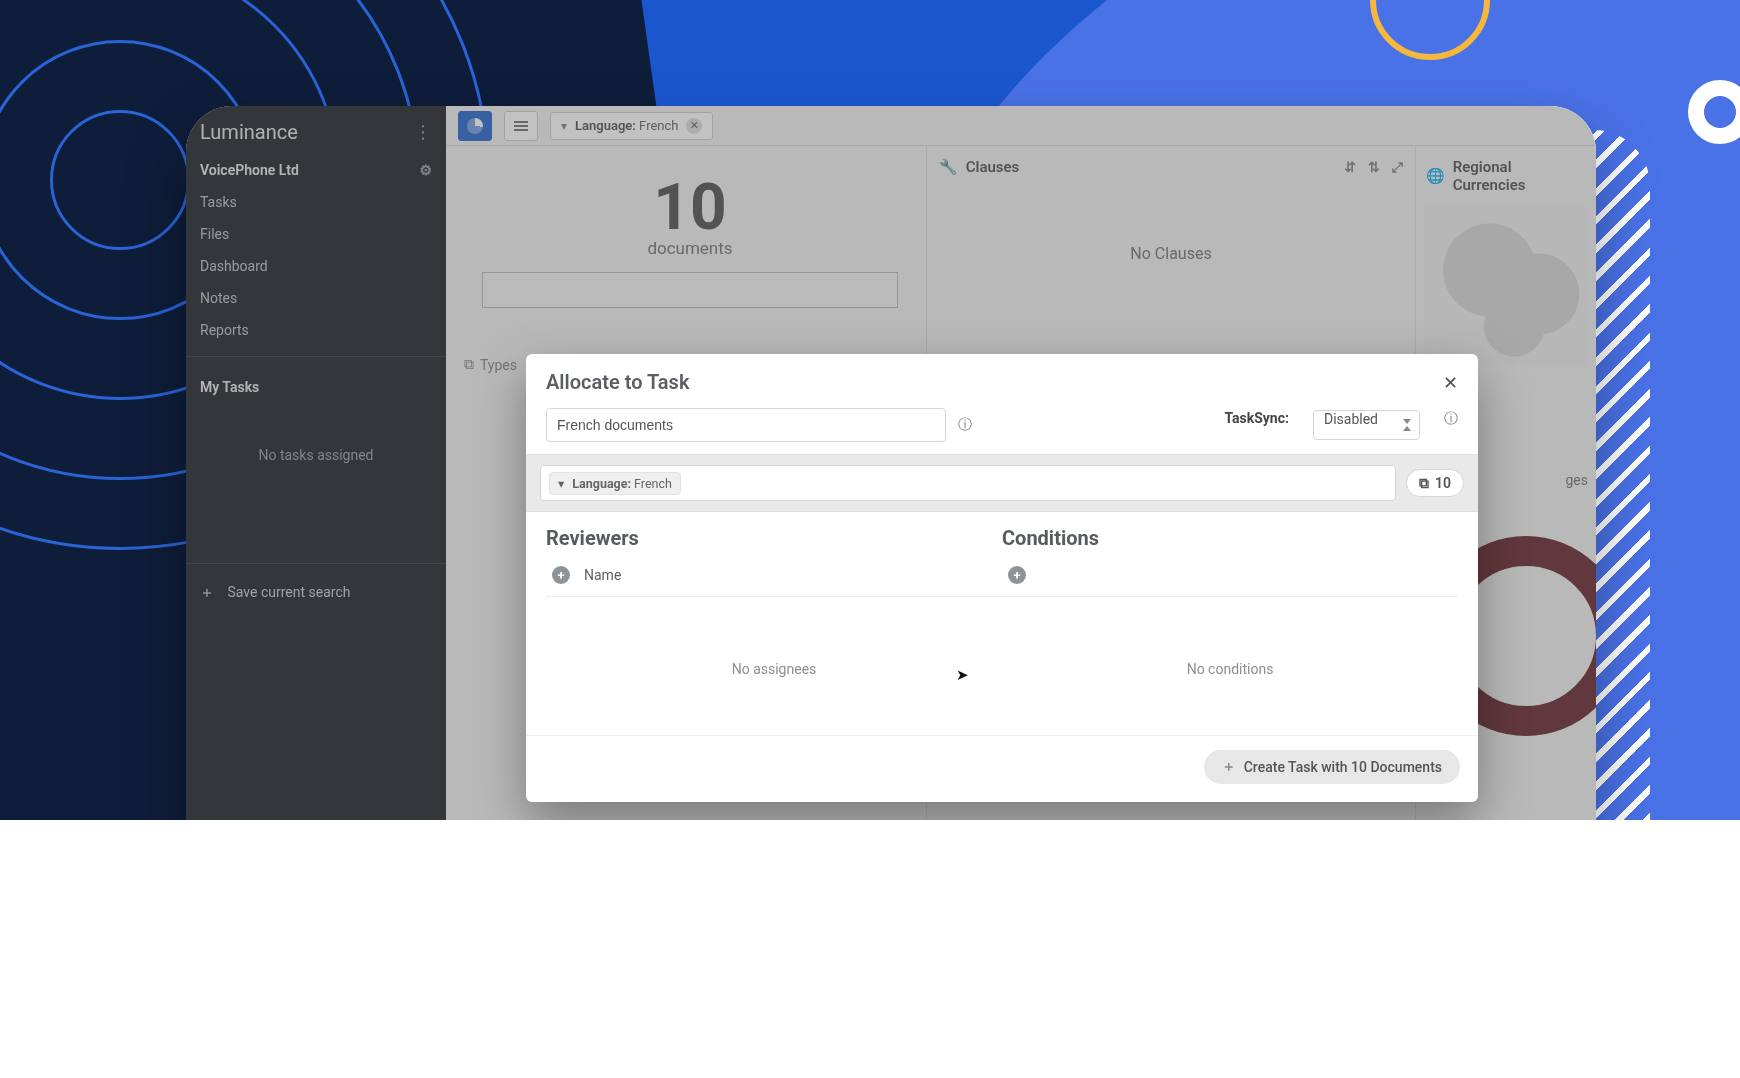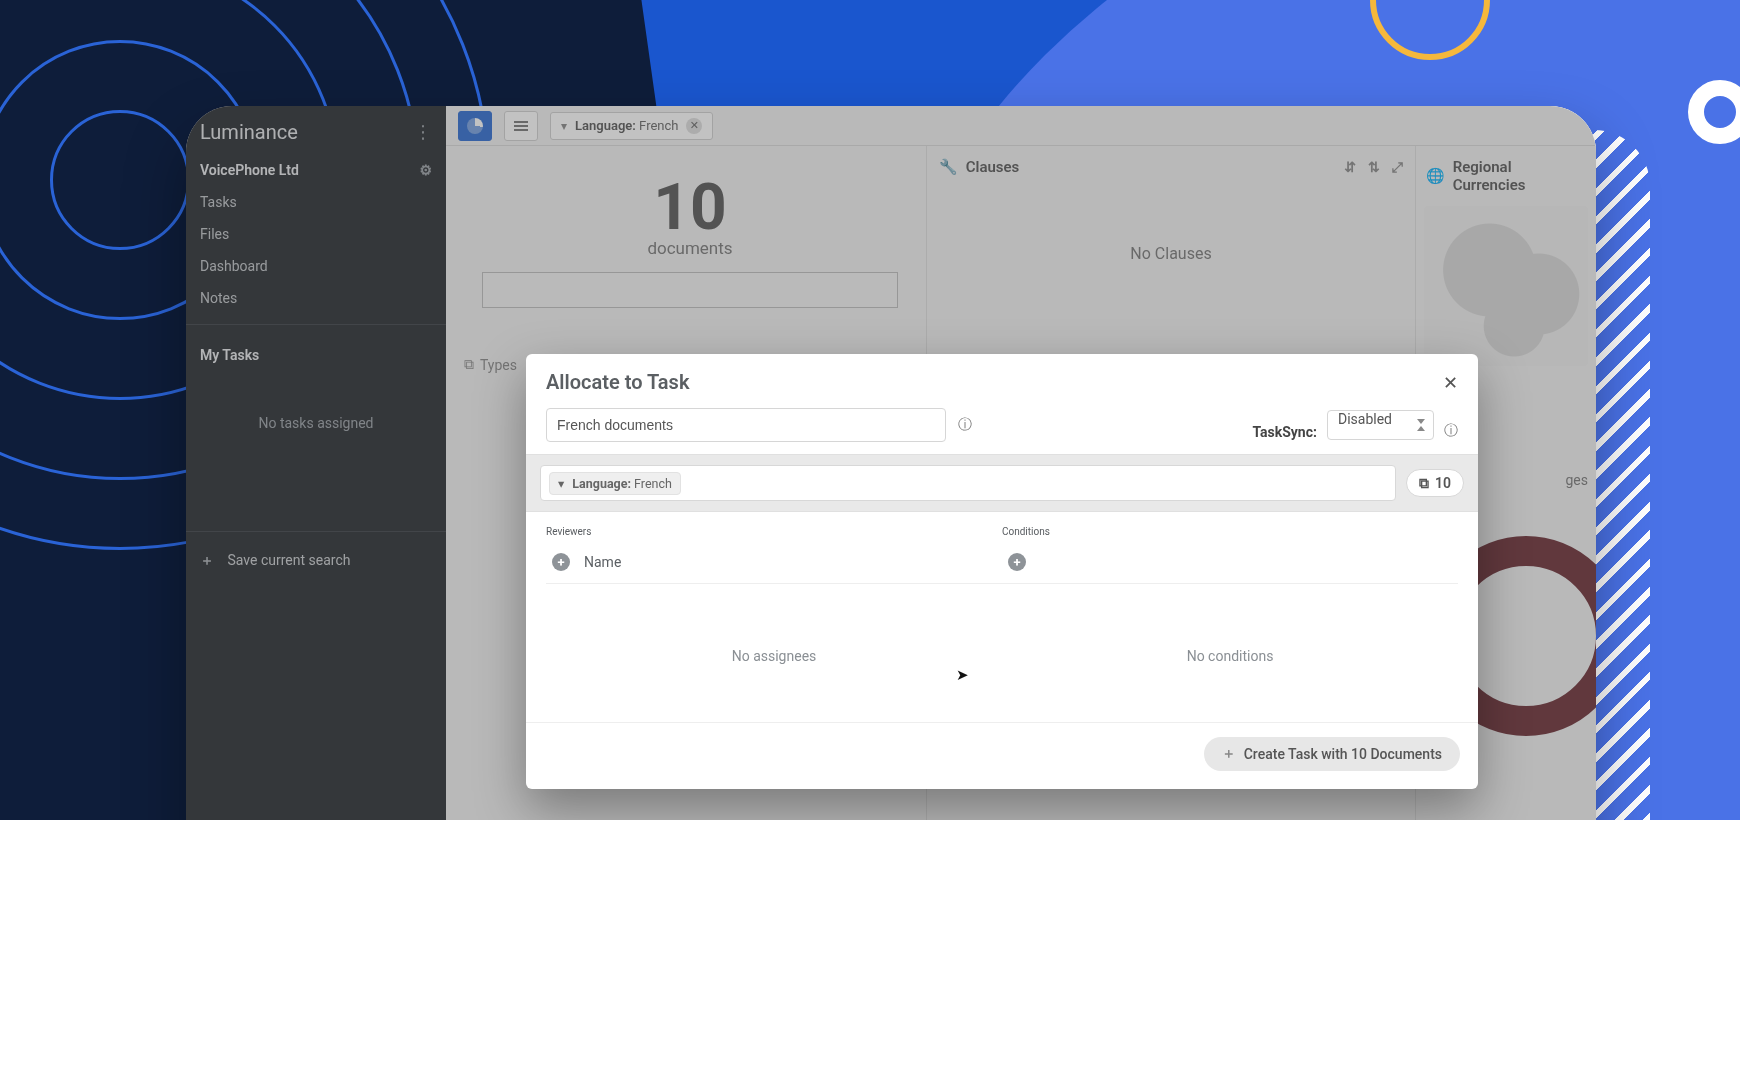--- a/index.html
+++ b/index.html
@@ -130,31 +130,31 @@
     position:absolute; left:340px; top:248px; width:952px; background:#fff;
     border-radius:6px; box-shadow:0 20px 50px rgba(0,0,0,.35);
     color:#444; font-size:14px;
   }
   .m-title{display:flex;align-items:center;justify-content:space-between;padding:16px 20px 6px 20px}
   .m-title h3{font-size:20px;font-weight:600;color:#5b5f63}
   .m-title .x{font-size:18px;color:#555;cursor:pointer}
   .m-row1{display:flex;align-items:center;gap:12px;padding:8px 20px 12px 20px}
   .m-row1 input{height:34px;width:400px;border:1px solid #d6d6d6;border-radius:4px;padding:0 10px;font-size:14px;color:#555}
   .m-row1 .info{color:#777}
-  .m-row1 .right{margin-left:auto;display:flex;align-items:flex-end;gap:10px}
+  .m-row1 .right{margin-left:auto;display:flex;align-items:flex-start;gap:24px}
   .m-row1 .sel{border:1px solid #d6d6d6;border-radius:4px;height:30px;padding:0 41px 0 10px;position:relative;color:#555;background:#fff}
   .m-row1 .sel::after{content:"";position:absolute;right:8px;top:8px;width:0;height:0;border-left:4px solid transparent;border-right:4px solid transparent;border-top:5px solid #888}
   .m-row1 .sel::before{content:"";position:absolute;right:8px;bottom:8px;width:0;height:0;border-left:4px solid transparent;border-right:4px solid transparent;border-bottom:5px solid #888}
   .m-filterbar{background:#e9e9e9;padding:10px 14px;display:flex;align-items:center;gap:10px;border-top:1px solid #e0e0e0;border-bottom:1px solid #e0e0e0}
   .m-filterbar .chip-outer{flex:1;display:flex;align-items:center;gap:10px;background:#fff;border:1px solid #d8d8d8;border-radius:4px;height:36px;padding:0 8px}
   .lang-chip{display:flex;align-items:center;gap:8px;background:#efefef;border:1px solid #e2e2e2;border-radius:4px;padding:3px 8px;font-size:12.5px;color:#666}
   .count-pill{display:flex;align-items:center;gap:6px;background:#fff;border:1px solid #d8d8d8;border-radius:14px;height:28px;padding:0 12px;color:#555;font-weight:600}
   .m-cols{display:flex;gap:0;padding:14px 20px 4px 20px}
   .m-col{flex:1}
-  .m-col h4{font-size:10px;font-weight:400;color:#585c60;margin-bottom:10px}
+  .m-col h4{font-size:20px;font-weight:700;color:#585c60;margin-bottom:10px}
   .m-col .line{display:flex;align-items:center;gap:14px;color:#5c6064;border-bottom:1px solid #eee;padding:6px 2px 12px 6px}
   .m-col .plus-circle{width:18px;height:18px;border-radius:50%;background:#8e9398;color:#fff;display:flex;align-items:center;justify-content:center;font-size:13px;font-weight:700;cursor:pointer}
   .m-col .empty{text-align:center;color:#8a8f94;margin:64px 0 54px 0}
   .m-footer{display:flex;justify-content:flex-end;padding:14px 18px 18px 18px;border-top:1px solid #eee}
   .create-btn{display:flex;align-items:center;gap:8px;background:#e7e7e7;border-radius:18px;height:34px;padding:0 18px;color:#555;font-weight:500;cursor:pointer}
   .create-btn .pl{font-weight:700;color:#888}
 
   .cursor{position:absolute;left:770px;top:560px;font-size:15px;color:#111;pointer-events:none}
 </style>
 </head>
@@ -182,20 +182,21 @@
         <div class="menu">⋮</div>
       </div>
       <div class="sb-proj">
         <span>VoicePhone Ltd</span>
         <span class="gear">⚙</span>
       </div>
       <div class="sb-item">Tasks</div>
       <div class="sb-item">Files</div>
       <div class="sb-item">Dashboard</div>
       <div class="sb-item">Notes</div>
+      <div class="sb-item">Reports</div>
       <div class="sb-divider"></div>
       <div class="sb-section">My Tasks</div>
       <div class="sb-empty">No tasks assigned</div>
       <div class="sb-divider" style="margin-top:60px"></div>
       <div class="sb-save">
         <span class="plus">＋</span>
         <span>Save current search</span>
       </div>
     </aside>
 

